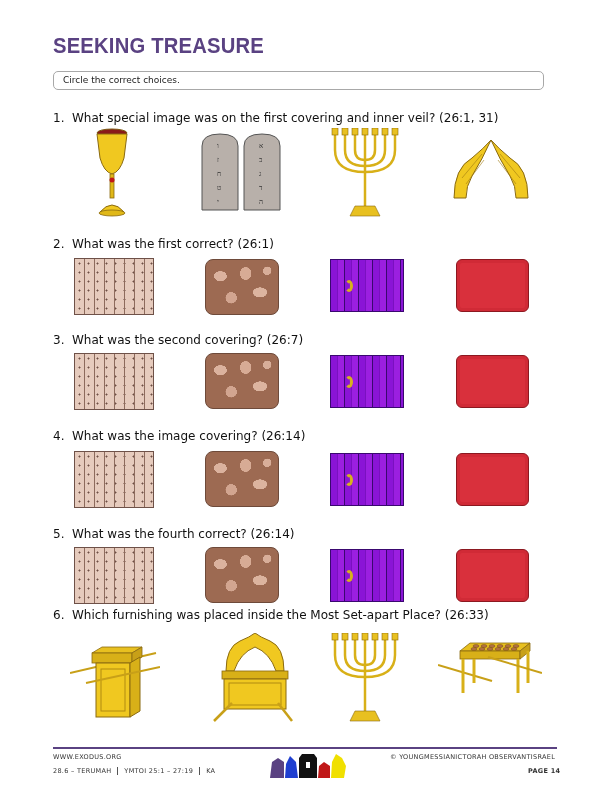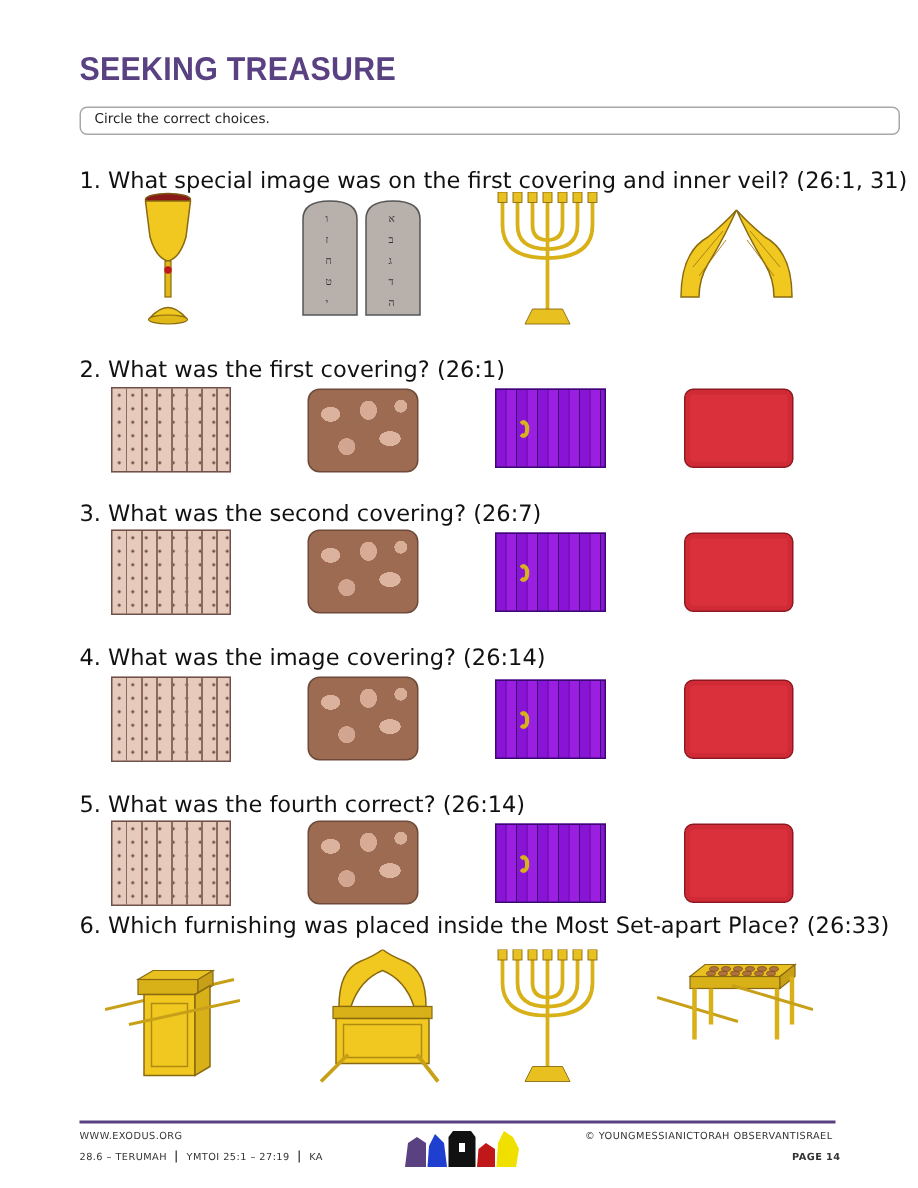--- a/index.html
+++ b/index.html
@@ -1,24 +1,24 @@
 <!DOCTYPE html>
 <html><head>
   <meta charset="utf-8">
   <style>
     html, body { margin: 0; padding: 0; background: #ffffff; }
     body { width: 612px; height: 792px; position: relative; overflow: hidden;
            font-family: "DejaVu Sans", sans-serif; color: #111; }
     .title { position: absolute; left: 53px; top: 33px; font-family: "Liberation Sans", sans-serif;
              font-weight: bold; font-size: 22px; letter-spacing: 0.2px; color: #5a4282;
              transform: scaleX(0.92); transform-origin: left top; }
-    .instr-box { position: absolute; left: 53px; top: 71px; width: 547px; height: 19px;
+    .instr-box { position: absolute; left: 53px; top: 71px; width: 491px; height: 19px;
                  border: 1px solid #a8a8a8; border-radius: 5px; box-sizing: border-box; }
     .instr-text { position: absolute; left: 9px; top: 3px; font-size: 9px; color: #222; }
-    .question { position: absolute; left: 53px; font-size: 15px; color: #111; white-space: nowrap; }
+    .question { position: absolute; left: 53px; font-size: 12px; color: #111; white-space: nowrap; }
     .q-num { display: inline-block; width: 19px; }
     .row { position: absolute; left: 60px; width: 500px; }
     .opt { position: absolute; }
     
     .linen { width: 80px; height: 57px; background:
               repeating-linear-gradient(90deg, transparent 0 9px, #8c6a5c 9px 10px),
               radial-gradient(#6d4e44 0.8px, transparent 1.2px) 0 0/9px 9px,
               #e6cbbd; border: 1px solid #6e5148; box-sizing: border-box; }
     .hide { width: 74px; height: 56px; border-radius: 8px; background:
              radial-gradient(ellipse 9px 7px at 20% 30%, #dbb29e 70%, transparent 72%),
@@ -105,21 +105,21 @@
     <g stroke="#a07a10" stroke-width="0.6">
         <line x1="10" y1="40" x2="30" y2="16"></line>
         <line x1="14" y1="46" x2="32" y2="22"></line>
         <line x1="68" y1="40" x2="48" y2="16"></line>
         <line x1="64" y1="46" x2="46" y2="22"></line>
       </g>
   </svg>
 </div>
 
 <div class="question" style="top:237px">
-  <span class="q-num">2.</span><span>What was the first covering? (26:1)</span>
+  <span class="q-num">2.</span><span>What was the first correct? (26:1)</span>
 </div>
 <div class="row" style="top:257px; height:60px">
   <div class="opt linen" style="left:14px; top:1px"></div>
   <div class="opt hide" style="left:145px; top:2px"></div>
   <div class="opt goat" style="left:270px; top:2px">
       <span class="clasp"></span>
     </div>
   <div class="opt ram" style="left:396px; top:2px"></div>
 </div>
 

